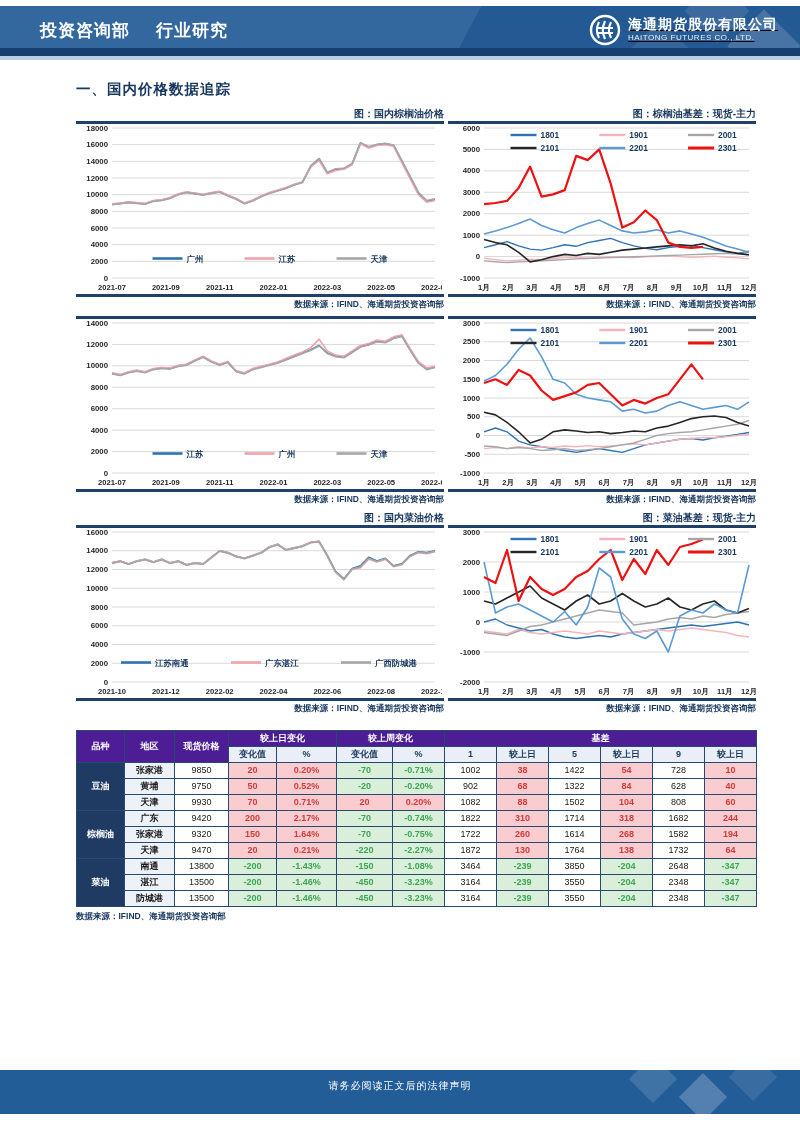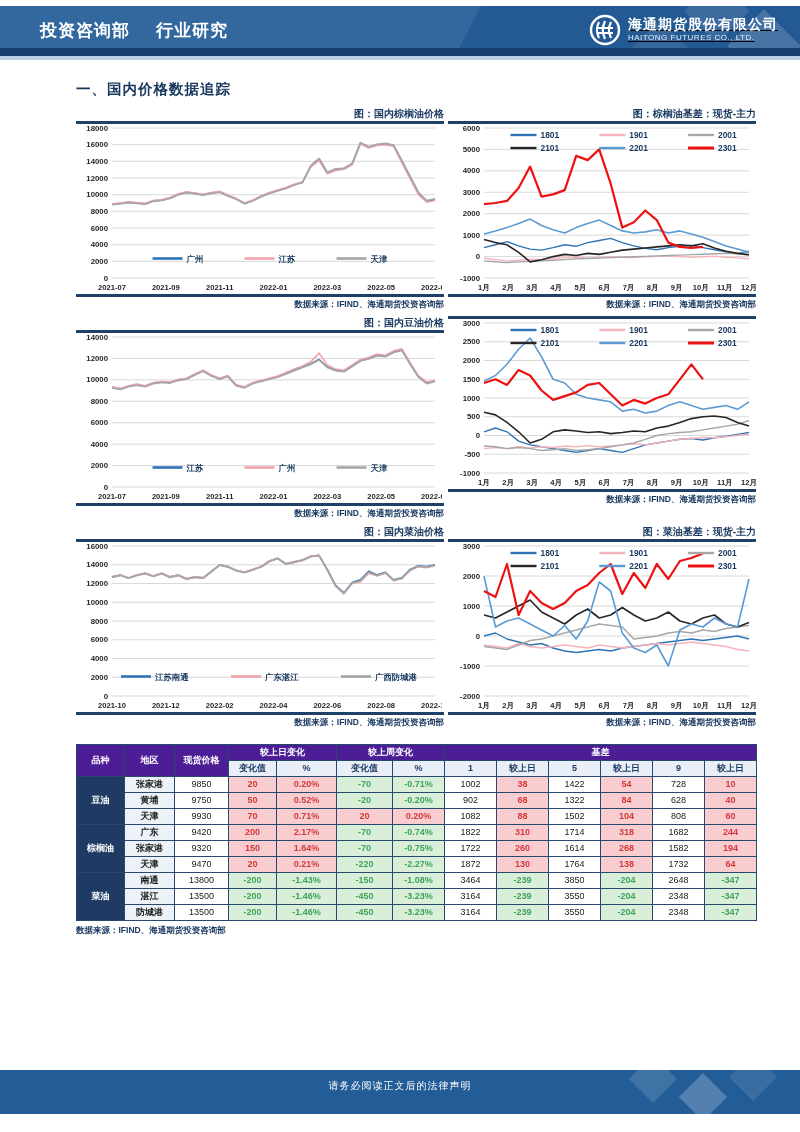--- a/index.html
+++ b/index.html
@@ -193,21 +193,20 @@
             <line x1="151.27500000000003" x2="177.27500000000003" y1="24" y2="24" stroke="#5b9bd5" stroke-width="2.4"></line>
             <text x="181.27500000000003" y="27" font-size="8.4" font-weight="bold" fill="#17375e">2201</text>
             <line x1="240.05" x2="266.05" y1="24" y2="24" stroke="#ee1111" stroke-width="3"></line>
             <text x="270.05" y="27" font-size="8.4" font-weight="bold" fill="#17375e">2301</text>
           </g>
         </svg>
         <div class="rule"></div>
         <div class="chart-source">数据来源：IFIND、海通期货投资咨询部</div>
       </div>
       <div class="chart-block">
-        <div class="chart-title">图：国内豆油价格</div>
         <div class="rule"></div>
         <svg viewBox="0 0 366 170" width="366" height="170">
           <line x1="36" x2="359" y1="154" y2="154" stroke="#d9d9d9" stroke-width="1"></line>
           <text x="32" y="156.6" text-anchor="end" font-size="7.8" font-weight="bold" fill="#262626">0</text>
           <line x1="36" x2="359" y1="132.57142857142856" y2="132.57142857142856" stroke="#d9d9d9" stroke-width="1"></line>
           <text x="32" y="135.17142857142855" text-anchor="end" font-size="7.8" font-weight="bold" fill="#262626">2000</text>
           <line x1="36" x2="359" y1="111.14285714285714" y2="111.14285714285714" stroke="#d9d9d9" stroke-width="1"></line>
           <text x="32" y="113.74285714285713" text-anchor="end" font-size="7.8" font-weight="bold" fill="#262626">4000</text>
           <line x1="36" x2="359" y1="89.71428571428571" y2="89.71428571428571" stroke="#d9d9d9" stroke-width="1"></line>
           <text x="32" y="92.3142857142857" text-anchor="end" font-size="7.8" font-weight="bold" fill="#262626">6000</text>

